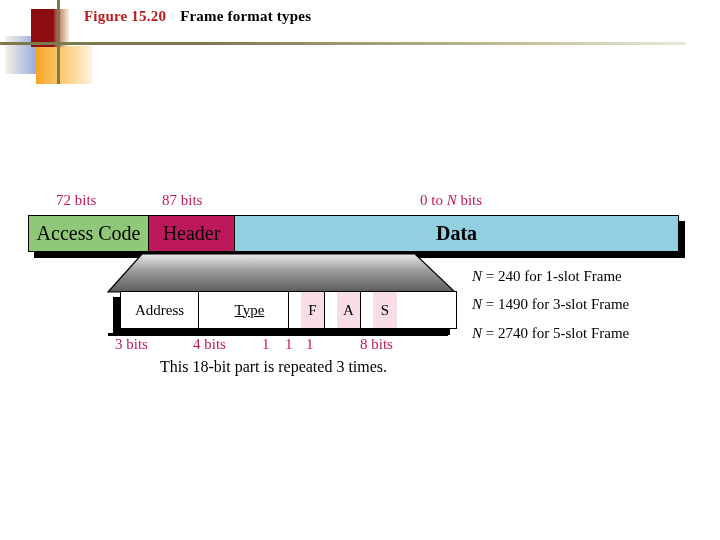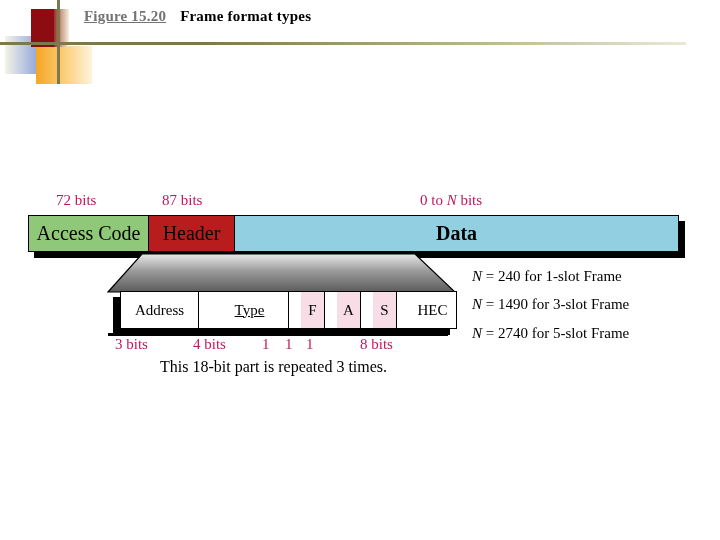--- a/index.html
+++ b/index.html
@@ -44,21 +44,21 @@
     background: linear-gradient(to right, #7c7a4c 0%, #7c7a4c 30%, #b9b78e 70%, #e9e8d6 100%);
   }
 
   #title-line {
     position: absolute; left: 84px; top: 8px;
     white-space: nowrap;
     font-size: 15px;
     font-weight: bold;
     letter-spacing: 0.2px;
   }
-  #title-line .fig-no { color: #737373; text-decoration: underline; }
+  #title-line .fig-no { color: #b91c1c; }
   #title-line .fig-txt { color: #000000; margin-left: 14px; }
 
   
   #diagram { position: absolute; left: 0; top: 0; width: 720px; height: 540px; }
 
   .lbl {
     position: absolute;
     font-family: "Liberation Serif", "DejaVu Serif", serif;
     font-size: 15px;
     white-space: nowrap;
@@ -79,21 +79,21 @@
   }
   .cell {
     box-sizing: border-box;
     display: flex; align-items: center; justify-content: center;
     font-size: 20px;
     border-right: 1px solid #000;
     height: 100%;
   }
   .cell:last-child { border-right: none; }
   #cell-access { width: 120px; background: #8fc878; }
-  #cell-header { width: 86px; background: #b91c1c; }
+  #cell-header { width: 86px; background: #be185d; }
   #cell-data   { flex: 1; background: #92cfe1; font-weight: bold; }
 
   
   #funnel { position: absolute; left: 95px; top: 252px; width: 360px; height: 42px; }
 
   
   #lowbar-shadow {
     position: absolute; left: 113px; top: 297px; width: 337px; height: 38px;
     background: #000000;
   }
@@ -167,21 +167,20 @@
     <polygon points="47,2 320,2 360,40 13,40" fill="url(#funnelGrad)" stroke="#000000" stroke-width="1.2"></polygon>
   </svg>
 
   <div id="lowbar-shadow"></div>
   <div id="lowbar">
     <div class="cell" id="c-address">Address</div>
     <div class="cell" id="c-type">Type</div>
     <div class="cell" id="c-f">F</div>
     <div class="cell" id="c-a">A</div>
     <div class="cell" id="c-s">S</div>
-    <div class="cell" id="c-hec">HEC</div>
   </div>
   <div id="lowbar-underline"></div>
 
   <div class="lbl" style="left:115px; top:336px;">3 bits</div>
   <div class="lbl" style="left:193px; top:336px;">4 bits</div>
   <div class="lbl" style="left:262px; top:336px;">1</div>
   <div class="lbl" style="left:285px; top:336px;">1</div>
   <div class="lbl" style="left:306px; top:336px;">1</div>
   <div class="lbl" style="left:360px; top:336px;">8 bits</div>
 

